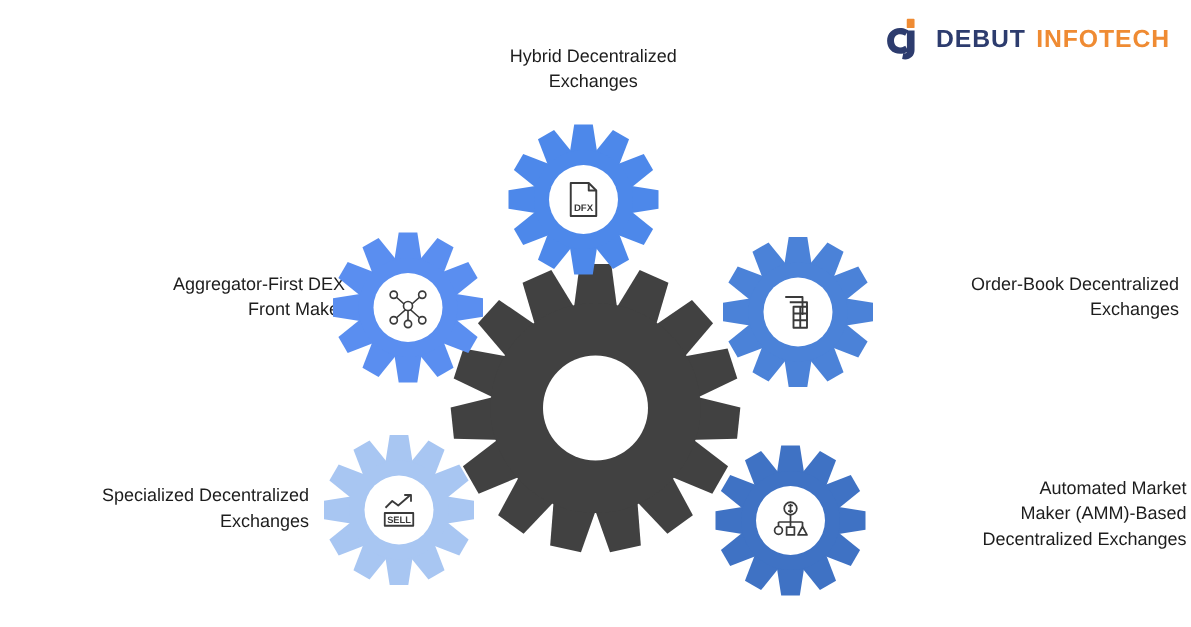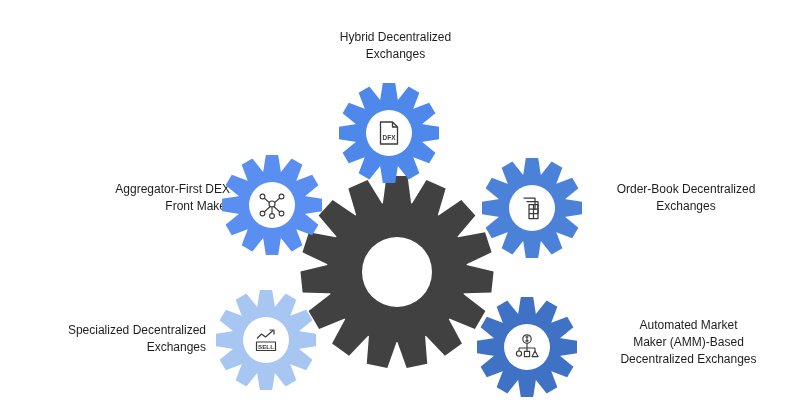--- a/index.html
+++ b/index.html
@@ -58,21 +58,21 @@
   .gear-node   { z-index: 3; }
 
   
   .label {
     position: absolute;
     font-size: 12px;
     line-height: 1.42;
     color: #1d1d1d;
     white-space: pre-line;
   }
-  .label-right { text-align: center; }
+  .label-right { text-align: right; }
   .label-left  { text-align: right; }
   .label-center{ text-align: center; }
 
   #label-hybrid {
     left: 293px; top: 29px; width: 205px;
   }
   #label-aggregator {
     left: 20px; top: 181px; width: 210px;
   }
   #label-orderbook {
@@ -83,20 +83,39 @@
   }
   #label-amm {
     left: 586px; top: 317px; width: 205px;
   }
 </style>
 </head>
 <body>
 
 <div class="stage">
 
+  <div class="logo">
+    <div class="logo-mark">
+      <svg width="26" height="28" viewBox="0 0 26 28">
+        <rect x="13.5" y="0.5" width="5.2" height="6.2" rx="0.6" fill="#ef8b33"></rect>
+        <path d="M13.6 8.4 L18.7 8.4 L18.7 21.4 C18.7 25.2 16.1 27.6 12.4 27.6
+                 C11.7 27.6 11.0 27.5 10.4 27.3 L11.2 23.3
+                 C11.6 23.4 12.0 23.5 12.4 23.5 C13.3 23.5 13.6 22.9 13.6 21.6 Z" fill="#2d3c6e"></path>
+        <path d="M9.0 6.6 C12.2 6.6 14.6 8.2 14.6 8.2 L12.4 11.9
+                 C12.4 11.9 10.9 10.9 9.1 10.9 C6.6 10.9 5.0 12.7 5.0 15.2
+                 C5.0 17.7 6.7 19.6 9.1 19.6 C11.0 19.6 12.5 18.5 12.5 18.5
+                 L14.7 22.2 C14.7 22.2 12.3 23.9 9.0 23.9
+                 C3.8 23.9 0.4 20.2 0.4 15.2 C0.4 10.3 3.9 6.6 9.0 6.6 Z" fill="#2d3c6e"></path>
+      </svg>
+    </div>
+    <div class="logo-wordmark">
+      <span class="logo-debut">DEBUT</span>
+      <span class="logo-infotech">INFOTECH</span>
+    </div>
+  </div>
 
   <div class="gear gear-center" style="left:397px; top:272px;">
     <svg width="200" height="200" viewBox="-100 -100 200 200">
       <g id="hub-gear-body" fill="#414141">
         <g id="hub-teeth">
             <path d="M -15.00 -62.00 L -10.50 -96.00 L 10.50 -96.00 L 15.00 -62.00 Z" transform="rotate(0.000)"></path>
             <path d="M -15.00 -62.00 L -10.50 -96.00 L 10.50 -96.00 L 15.00 -62.00 Z" transform="rotate(24.000)"></path>
             <path d="M -15.00 -62.00 L -10.50 -96.00 L 10.50 -96.00 L 15.00 -62.00 Z" transform="rotate(48.000)"></path>
             <path d="M -15.00 -62.00 L -10.50 -96.00 L 10.50 -96.00 L 15.00 -62.00 Z" transform="rotate(72.000)"></path>
             <path d="M -15.00 -62.00 L -10.50 -96.00 L 10.50 -96.00 L 15.00 -62.00 Z" transform="rotate(96.000)"></path>

